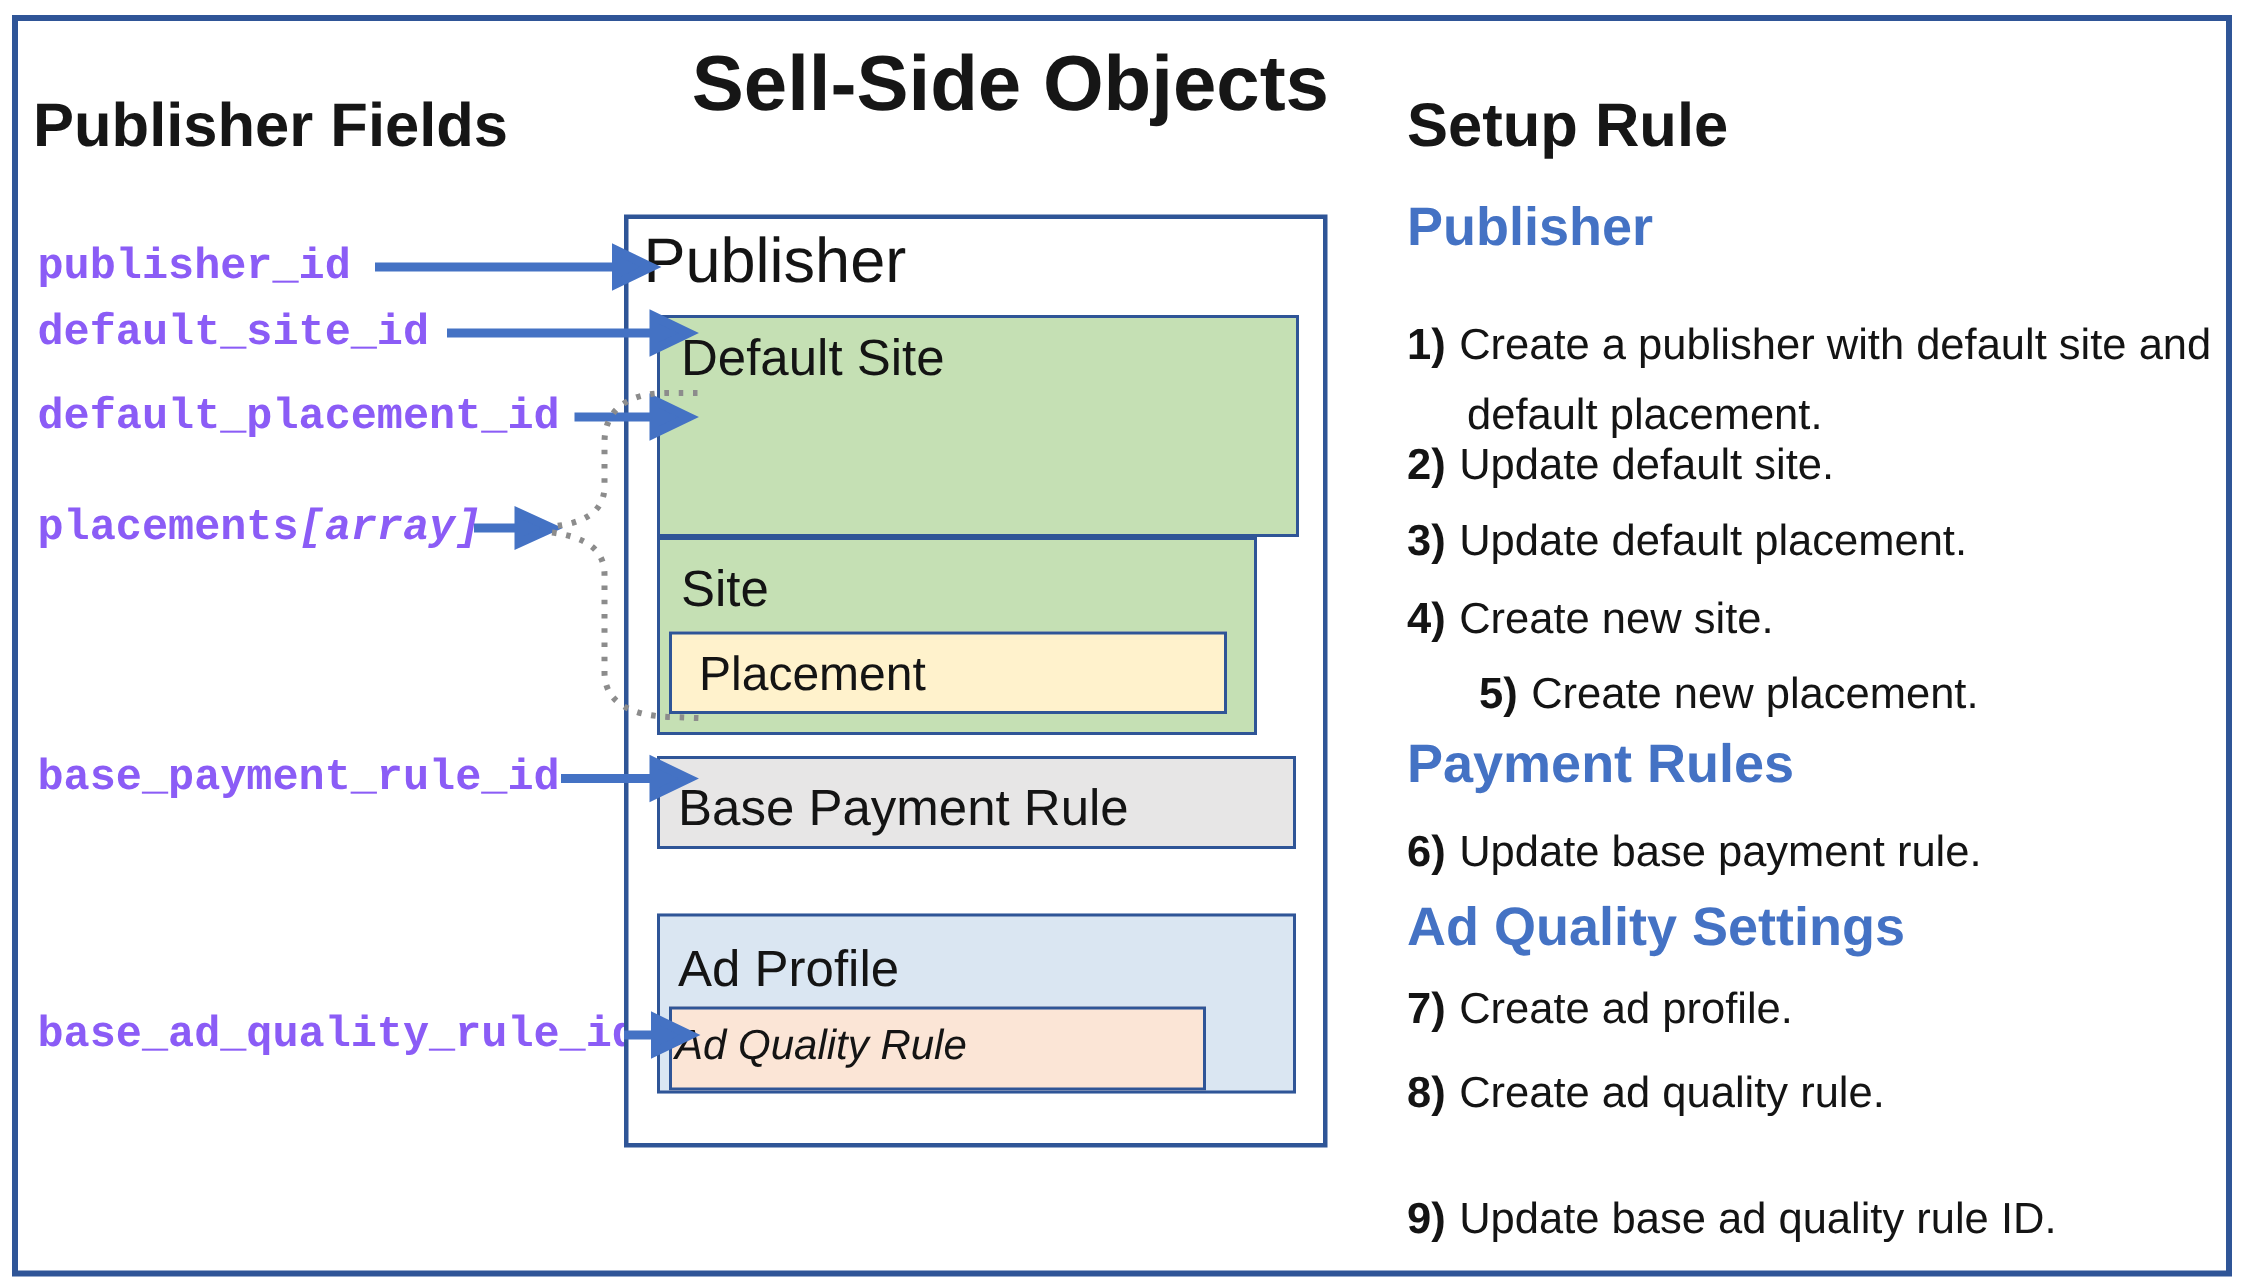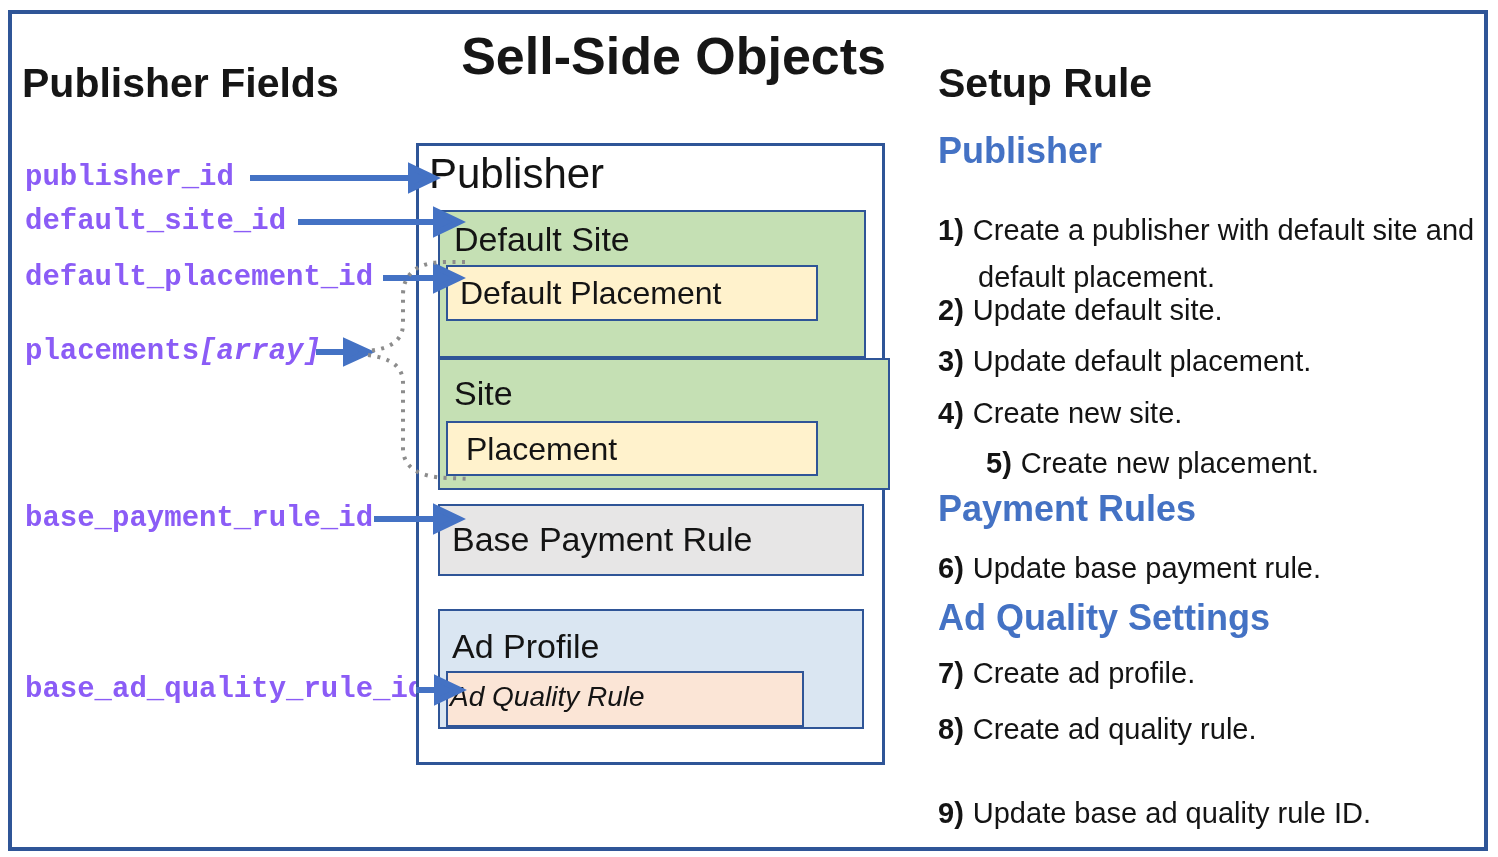--- a/index.html
+++ b/index.html
@@ -26,25 +26,25 @@
 
   
   .box { position:absolute; border:2px solid #2F5597; box-sizing:border-box; }
   #publisher-box { left:416px; top:143px; width:469px; height:622px; border-width:3px; background:#ffffff; }
   .box-label { position:absolute; white-space:nowrap; color:#141414; }
   #publisher-label { left:10px; top:4px; font-size:42px; }
   #default-site-box { left:19px; top:64px; width:428px; height:148px; background:#C5E0B4; }
   #default-site-label { left:14px; top:8px; font-size:34px; }
   #default-placement-box { left:6px; top:53px; width:372px; height:56px; background:#FFF2CC; }
   #default-placement-label { left:12px; top:8px; font-size:32px; }
-  #site-box { left:19px; top:212px; width:452px; height:132px; background:#C5E0B4; }
+  #site-box { left:19px; top:212px; width:400px; height:132px; background:#C5E0B4; }
   #site-label { left:14px; top:14px; font-size:34px; }
   #placement-box { left:6px; top:61px; width:372px; height:55px; background:#FFF2CC; }
   #placement-label { left:18px; top:8px; font-size:32px; }
-  #base-payment-box { left:19px; top:358px; width:426px; height:72px; background:#E7E6E6; }
+  #base-payment-box { left:19px; top:358px; width:426px; height:62px; background:#E7E6E6; }
   #base-payment-label { left:12px; top:14px; font-size:34px; }
   #ad-profile-box { left:19px; top:463px; width:426px; height:120px; background:#DAE6F2; }
   #ad-profile-label { left:12px; top:16px; font-size:34px; }
   #ad-quality-box { left:6px; top:60px; width:358px; height:56px; background:#FBE5D6; }
   #ad-quality-label { left:2px; top:8px; font-size:28px;font-style:italic; }
 
   
   .section-heading {
     position:absolute; left:938px; font-size:36px; font-weight:bold;
     color:#4472C4; white-space:nowrap;
@@ -71,23 +71,20 @@
 <div class="field" style="top:261px;"><span>default_placement_id</span></div>
 <div class="field" style="top:335px;"><span>placements</span><span class="arr-suffix">[array]</span></div>
 <div class="field" style="top:502px;"><span>base_payment_rule_id</span></div>
 <div class="field" style="top:673px;"><span>base_ad_quality_rule_id</span></div>
 
 <div class="box" id="publisher-box">
   <div class="box-label" id="publisher-label">Publisher</div>
 
   <div class="box" id="default-site-box">
     <div class="box-label" id="default-site-label">Default Site</div>
-    <div class="box" id="default-placement-box">
-      <div class="box-label" id="default-placement-label">Default Placement</div>
-    </div>
   </div>
 
   <div class="box" id="site-box">
     <div class="box-label" id="site-label">Site</div>
     <div class="box" id="placement-box">
       <div class="box-label" id="placement-label">Placement</div>
     </div>
   </div>
 
   <div class="box" id="base-payment-box">

